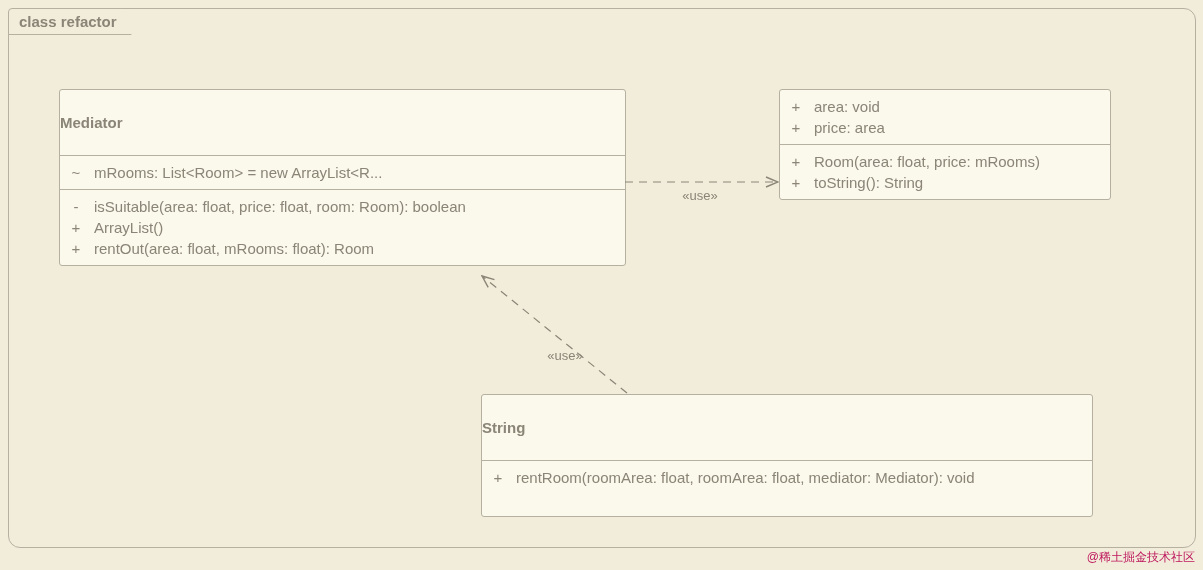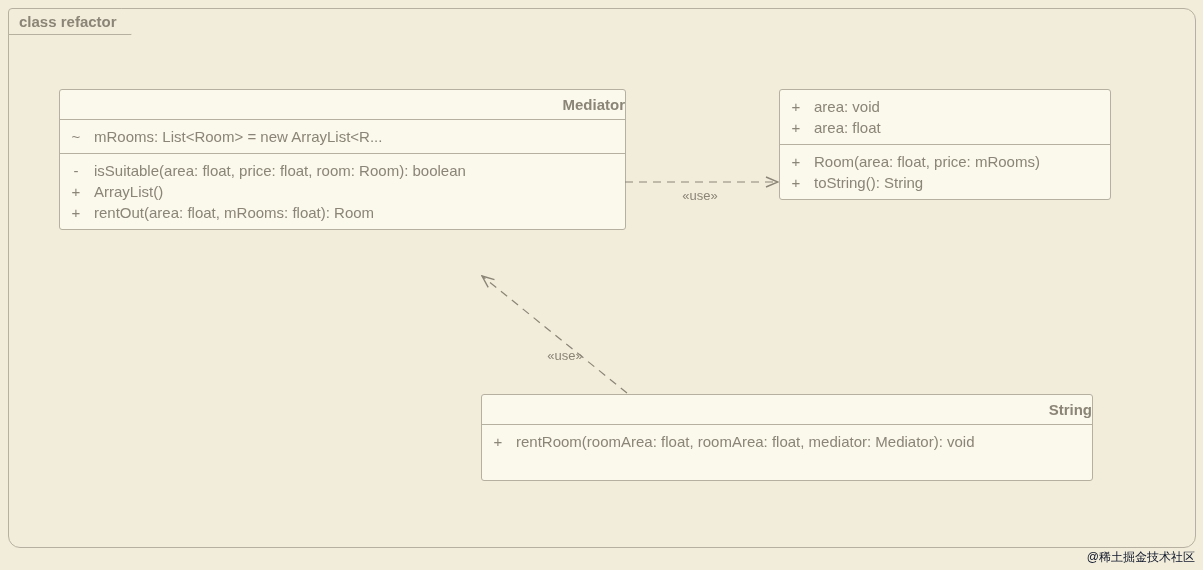--- a/index.html
+++ b/index.html
@@ -34,23 +34,23 @@
     font-weight: bold;
     clip-path: polygon(0 0, calc(100% - 10px) 0, 100% 100%, 0 100%);
   }
   .class-box {
     position: absolute;
     background: #fbf8ec;
     border: 1px solid #b5b0a0;
     border-radius: 3px;
   }
   .cb-title {
-    text-align: right;
+    text-align: left;
     font-weight: bold;
-    padding: 6px 0;
+    padding: 24px 0;
     border-bottom: 1px solid #b5b0a0;
   }
   .cb-section {
     padding: 6px 10px;
     border-bottom: 1px solid #b5b0a0;
   }
   .cb-section:last-child {
     border-bottom: none;
   }
   .row {
@@ -64,21 +64,21 @@
   .vis {
     width: 12px;
     text-align: center;
     flex-shrink: 0;
   }
   .watermark {
     position: absolute;
     right: 8px;
     bottom: 4px;
     font-size: 12px;
-    color: #0f172a;
+    color: #be185d;
   }
   svg.connections {
     position: absolute;
     left: 0;
     top: 0;
     width: 1203px;
     height: 570px;
     pointer-events: none;
   }
   .stereo {
@@ -118,21 +118,21 @@
   </div>
 
   <div class="class-box" style="left:770px; top:80px; width:330px;">
     <div class="cb-section">
       <div class="row">
         <span class="vis">+</span>
         <span>area: void</span>
       </div>
       <div class="row">
         <span class="vis">+</span>
-        <span>area: float</span>
+        <span>price: area</span>
       </div>
     </div>
     <div class="cb-section">
       <div class="row">
         <span class="vis">+</span>
         <span>Room(area: float, price: mRooms)</span>
       </div>
       <div class="row">
         <span class="vis">+</span>
         <span>toString(): String</span>

